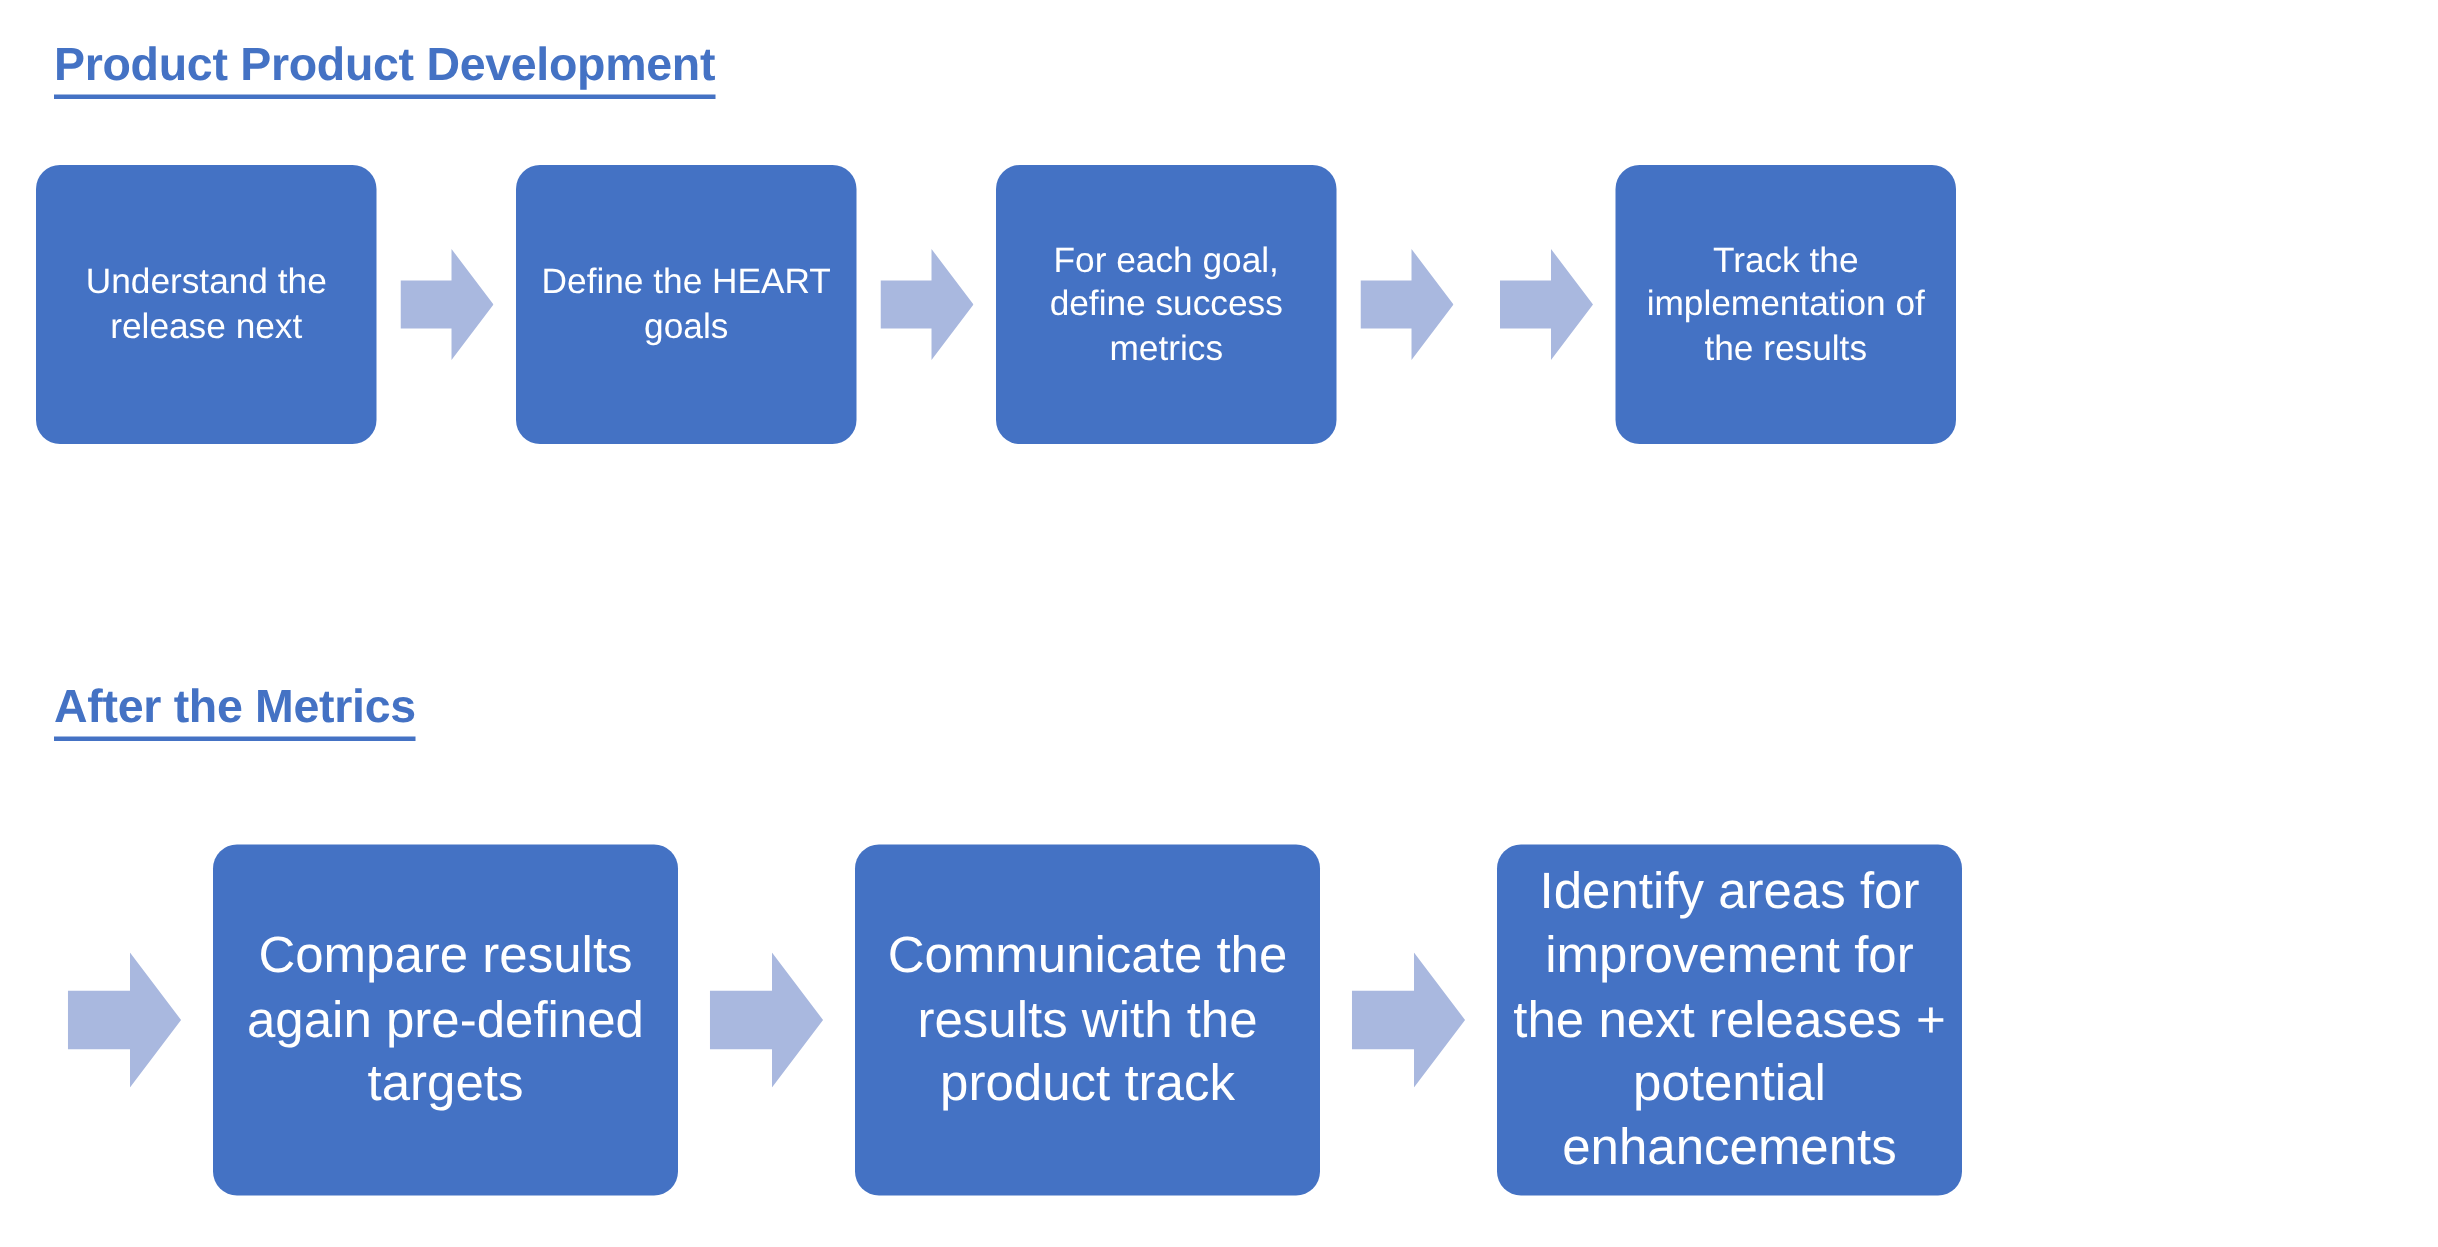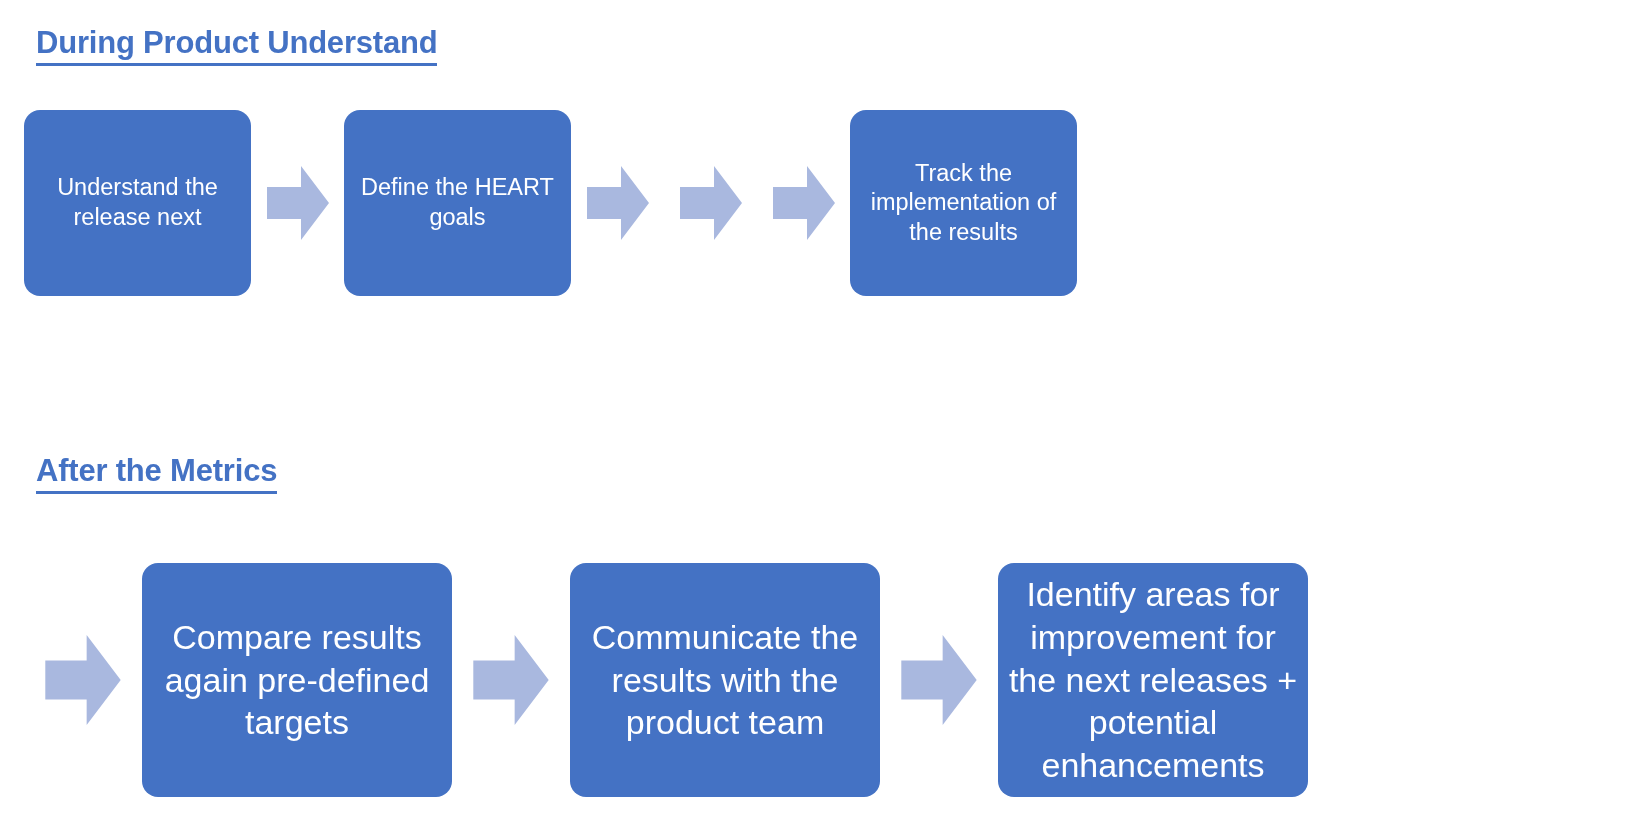--- a/index.html
+++ b/index.html
@@ -96,21 +96,21 @@
   #row-after  .arrow-connector { width: 118px; }
 
   .arrow-connector svg { display: block; }
   .arrow-shape { fill: #A9B8DF; }
 </style>
 </head>
 <body>
 
 <div class="canvas">
 
-  <div class="section-title" id="title-during">During Product Understand</div>
+  <div class="section-title" id="title-during">Product Product Development</div>
 
   <div class="flow-row" id="row-during">
 
     <div class="step-box">
       <span class="step-text">Understand the release next</span>
     </div>
 
     <div class="arrow-connector">
       <svg width="62" height="74" viewBox="0 0 62 74" aria-hidden="true">
         <polygon class="arrow-shape" points="0,21 34,21 34,0 62,37 34,74 34,53 0,53"></polygon>
@@ -120,20 +120,23 @@
     <div class="step-box">
       <span class="step-text">Define the HEART goals</span>
     </div>
 
     <div class="arrow-connector">
       <svg width="62" height="74" viewBox="0 0 62 74" aria-hidden="true">
         <polygon class="arrow-shape" points="0,21 34,21 34,0 62,37 34,74 34,53 0,53"></polygon>
       </svg>
     </div>
 
+    <div class="step-box">
+      <span class="step-text">For each goal, define success metrics</span>
+    </div>
 
     <div class="arrow-connector">
       <svg width="62" height="74" viewBox="0 0 62 74" aria-hidden="true">
         <polygon class="arrow-shape" points="0,21 34,21 34,0 62,37 34,74 34,53 0,53"></polygon>
       </svg>
     </div>
 
 
     <div class="arrow-connector">
       <svg width="62" height="74" viewBox="0 0 62 74" aria-hidden="true">
@@ -162,21 +165,21 @@
       <span class="step-text">Compare results again pre-defined targets</span>
     </div>
 
     <div class="arrow-connector">
       <svg width="76" height="90" viewBox="0 0 62 74" aria-hidden="true">
         <polygon class="arrow-shape" points="0,21 34,21 34,0 62,37 34,74 34,53 0,53"></polygon>
       </svg>
     </div>
 
     <div class="step-box">
-      <span class="step-text">Communicate the results with the product team</span>
+      <span class="step-text">Communicate the results with the product track</span>
     </div>
 
     <div class="arrow-connector">
       <svg width="76" height="90" viewBox="0 0 62 74" aria-hidden="true">
         <polygon class="arrow-shape" points="0,21 34,21 34,0 62,37 34,74 34,53 0,53"></polygon>
       </svg>
     </div>
 
     <div class="step-box">
       <span class="step-text">Identify areas for improvement for the next releases + potential enhancements</span>

